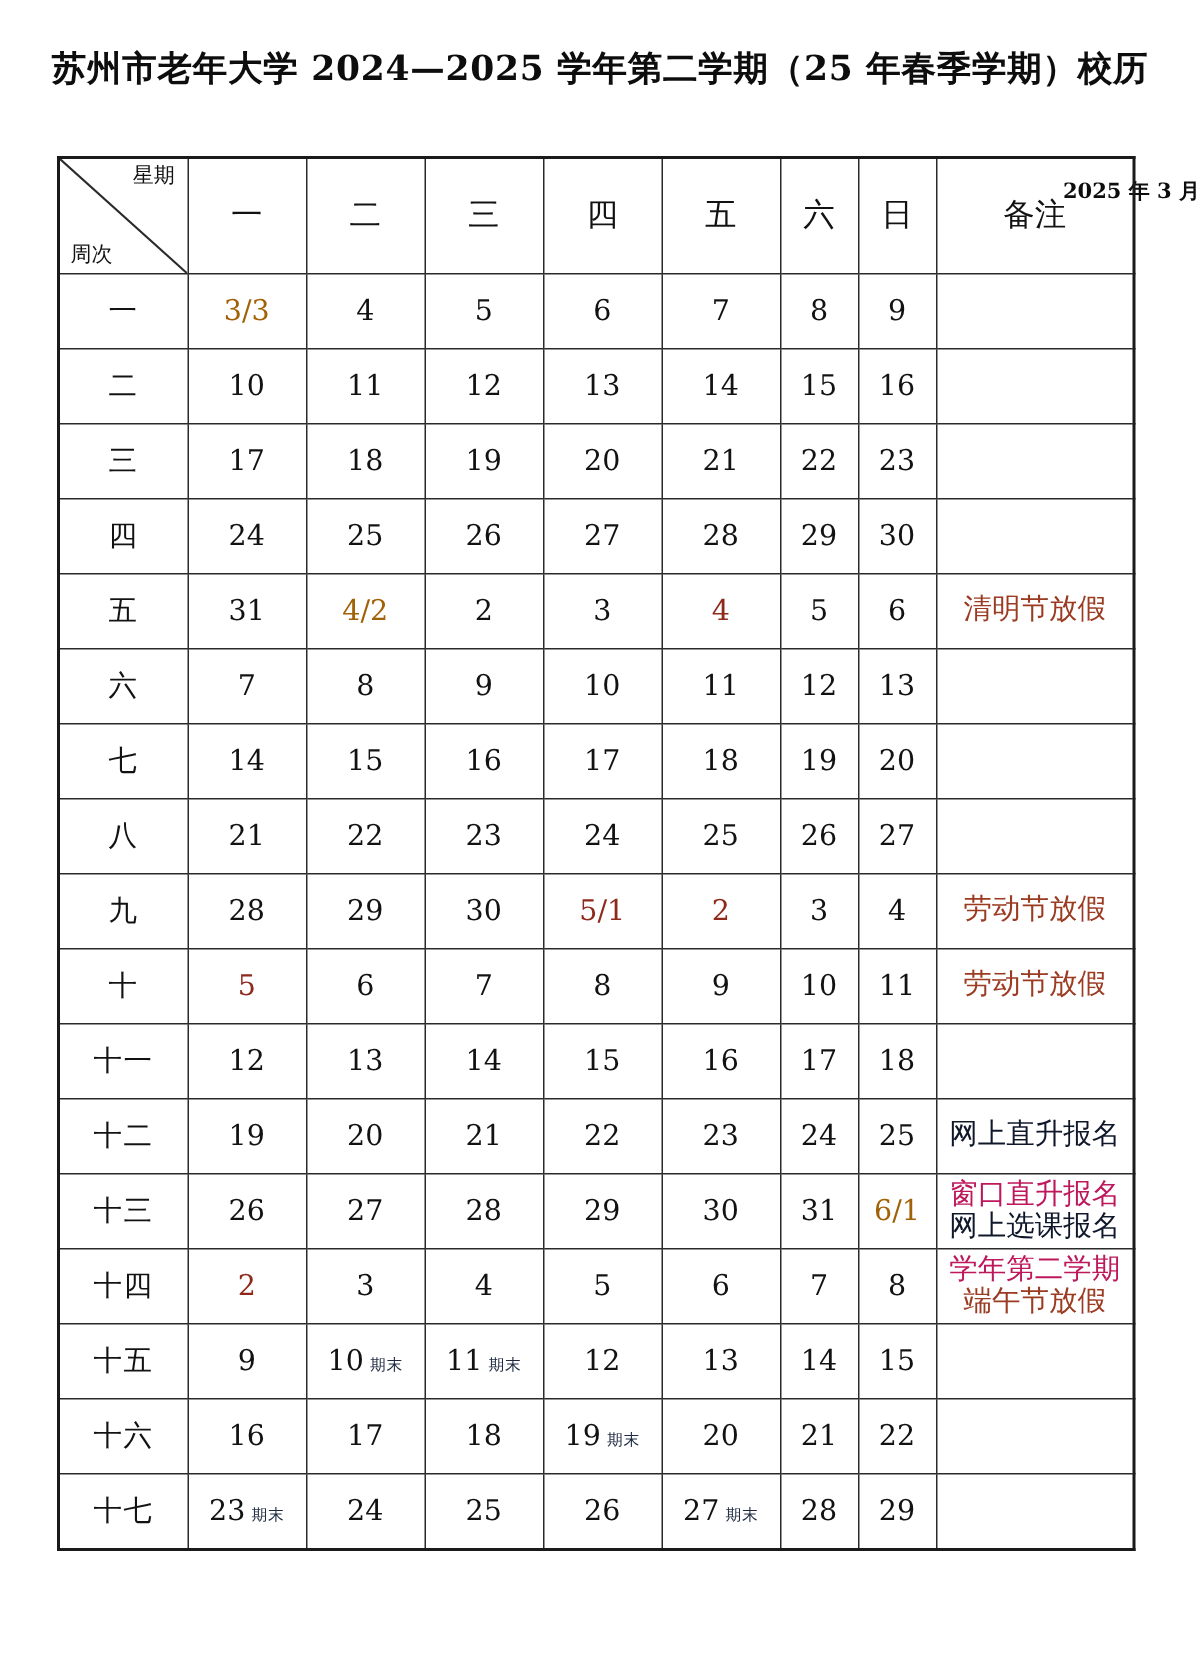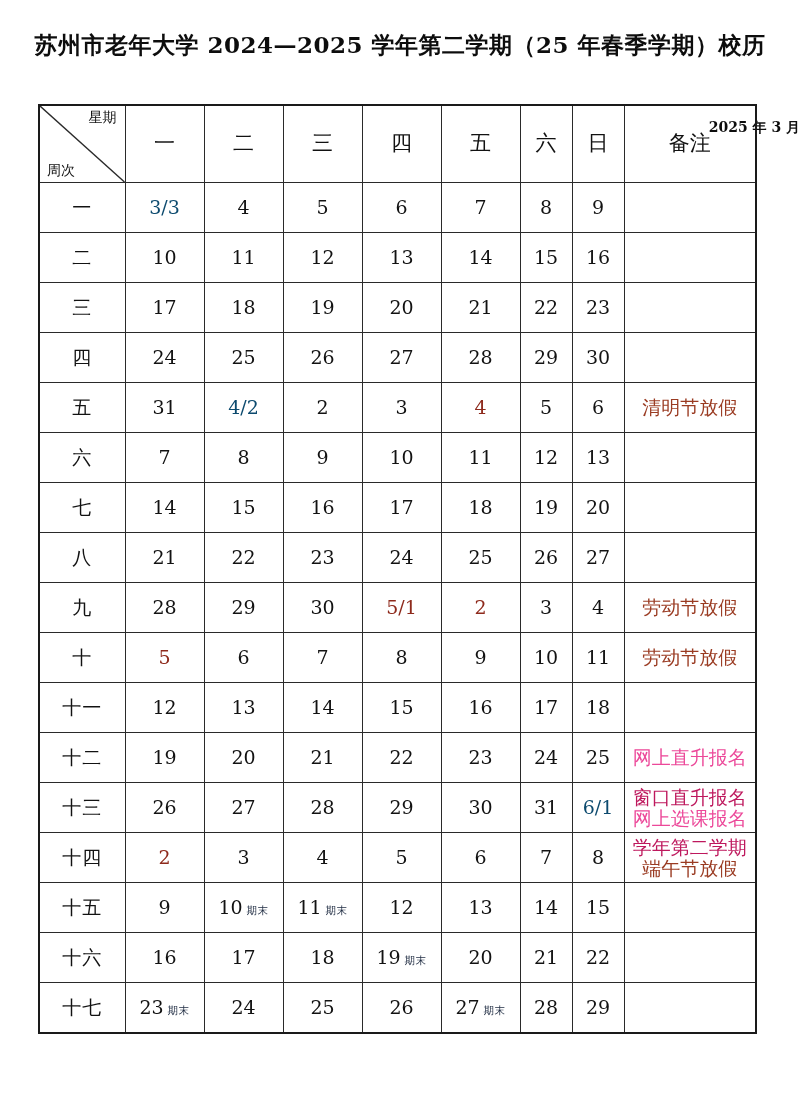--- a/index.html
+++ b/index.html
@@ -126,41 +126,41 @@
   
   .daycell {
     display: flex;
     align-items: center;
     justify-content: center;
     gap: 4px;
     height: 100%;
   }
   .dnum { display: inline-block; }
   .dnum.red   { color: #8e2a1c; }
-  .dnum.blue  { color: #0c4a6e; }
+  .dnum.blue  { color: #a16207; }
   .dnum.black { color: #121212; }
   .exam {
     font-size: 10.5px;
     color: #1d2a40;
     font-family: "DejaVu Sans", "Liberation Sans", sans-serif;
     position: relative;
     top: 3px;
     letter-spacing: 0.5px;
     text-align: right;
   }
 
   
   td.note {
     font-size: 13px;
     line-height: 1.35;
     padding: 2px 3px;
   }
-  .note-line { display: block; white-space: nowrap; }
+  .note-line { display: block; white-space: nowrap; font-family: Liberation Serif, serif; }
   .note-line.red   { color: #9a3b22; }
-  .note-line.green { color: #ec4899; }
+  .note-line.green { color: #0f172a; }
   .note-line.black { color: #be185d; }
 
   
   .footer {
     position: absolute;
     left: 48px;
     top: 1062px;
     font-size: 16px;
     font-weight: bold;
     color: #0d0d0d;

